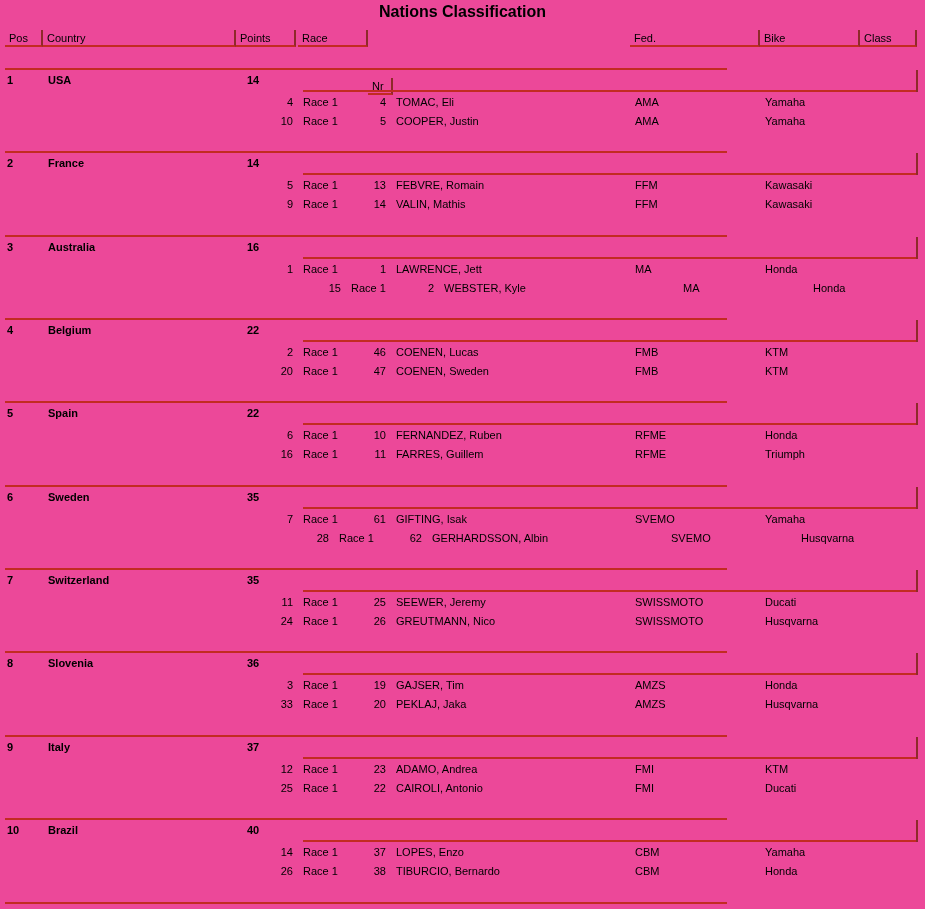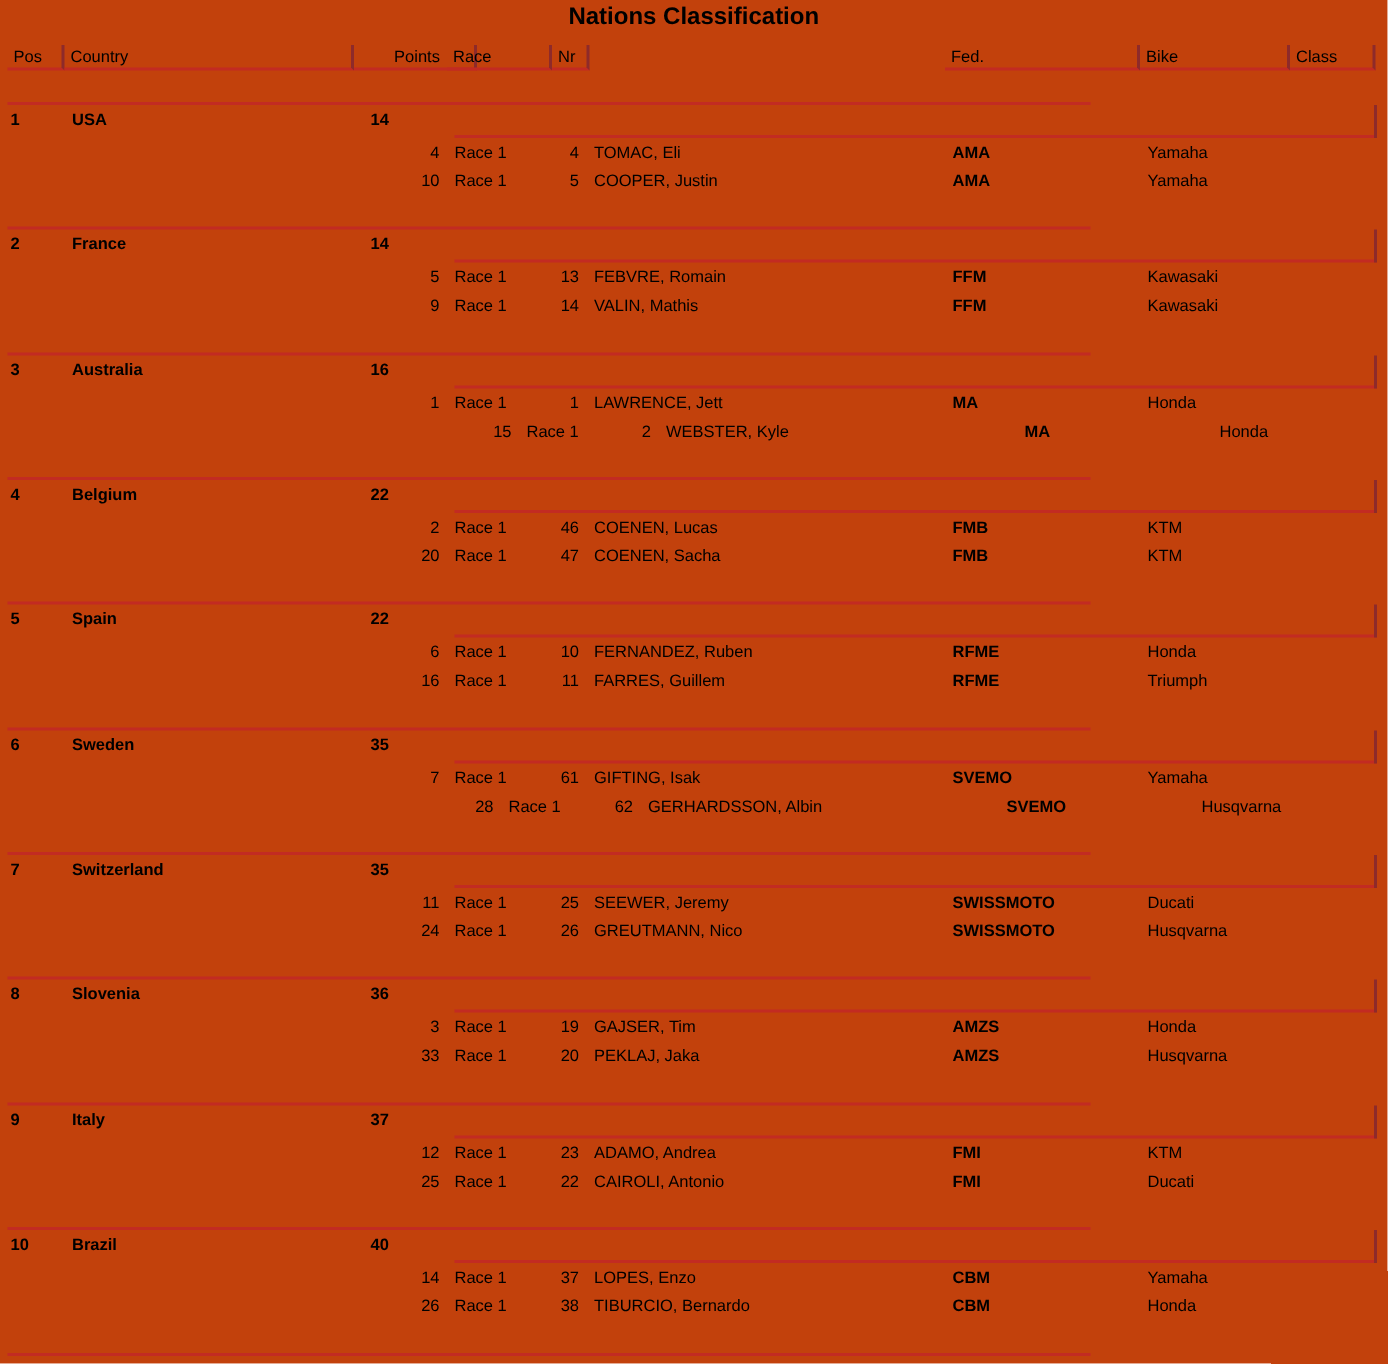--- a/index.html
+++ b/index.html
@@ -1,56 +1,56 @@
 <!DOCTYPE html>
 <html><head>
 <meta charset="utf-8">
 <style>
   * { margin:0; padding:0; box-sizing:border-box; }
   html,body { background:#ffffff; }
   .page {
-    position:relative; width:925px; height:909px; background:#c2410c;
+    position:relative; width:925px; height:909px; background:#ec4899;
     font-family:"Liberation Sans", sans-serif; font-size:11px; color:#000;
     overflow:hidden;
     --red:#c22b22; --maroon:#8e2a2a;
   }
   .title {
     position:absolute; top:3px; left:0; width:100%;
     text-align:center; font-size:16px; font-weight:bold;
   }
   
   .hdr { position:absolute; top:30px; height:17px; line-height:16px;
          border-bottom:2px solid var(--red); border-right:2px solid var(--maroon);
          padding-left:4px; white-space:nowrap; }
   .h-pos     { left:5px;   width:38px;  }
   .h-country { left:43px;  width:193px; }
-  .h-points  { left:236px; width:82px;text-align:center;  }
+  .h-points  { left:236px; width:60px;  }
   .h-race    { left:298px; width:70px;  }
-  .h-nr      { left:368px; width:25px;  }
+  .h-nr      { left:368px; width:25px;margin-top:48px;  }
   .h-name    { left:393px; width:237px; }
   .h-fed     { left:630px; width:130px; }
   .h-bike    { left:760px; width:100px; }
   .h-class   { left:860px; width:57px;  }
 
   
   .block { position:absolute; left:0; width:925px; height:83px; }
   .line-a { position:absolute; top:0; left:5px; width:722px; height:2px; background:var(--red); }
   .line-b { position:absolute; top:22px; left:303px; width:615px; height:2px; background:var(--red); }
   .tick-r { position:absolute; top:2px; left:916px; width:2px; height:22px; background:var(--maroon); }
   .nation { position:absolute; top:6px; left:0; width:925px; height:15px; font-weight:bold; }
   .n-pos    { position:absolute; left:7px; }
   .n-country{ position:absolute; left:48px; }
   .n-points { position:absolute; left:247px; }
 
   .rider { position:absolute; left:0; width:925px; height:15px; line-height:14px; }
   .r-pts  { position:absolute; left:240px; width:53px; text-align:right; }
   .r-race { position:absolute; left:303px; }
   .r-nr   { position:absolute; left:345px; width:41px; text-align:right; }
   .r-name { position:absolute; left:396px;text-align:right; }
-  .r-fed  { position:absolute; left:635px;font-weight:bold; }
+  .r-fed  { position:absolute; left:635px; }
   .r-bike { position:absolute; left:765px; }
   .r-class{ position:absolute; left:865px; }
 
   .bottom-line { position:absolute; top:902px; left:5px; width:722px; height:2px; background:var(--red); }
 </style>
 </head>
 <body>
 
 <div class="page">
   <div class="title">Nations Classification</div>
@@ -164,21 +164,21 @@
     <span class="r-nr">46</span>
     <span class="r-name">COENEN, Lucas</span>
     <span class="r-fed">FMB</span>
     <span class="r-bike">KTM</span>
     <span class="r-class"></span>
   </div>
         <div class="rider" style="top: 46px;">
     <span class="r-pts">20</span>
     <span class="r-race">Race 1</span>
     <span class="r-nr">47</span>
-    <span class="r-name">COENEN, Sacha</span>
+    <span class="r-name">COENEN, Sweden</span>
     <span class="r-fed">FMB</span>
     <span class="r-bike">KTM</span>
     <span class="r-class"></span>
   </div>
       </div>
       <div class="block" style="top: 401px;">
     <div class="line-a"></div>
     <div class="line-b"></div>
     <div class="tick-r"></div>
     <div class="nation">

